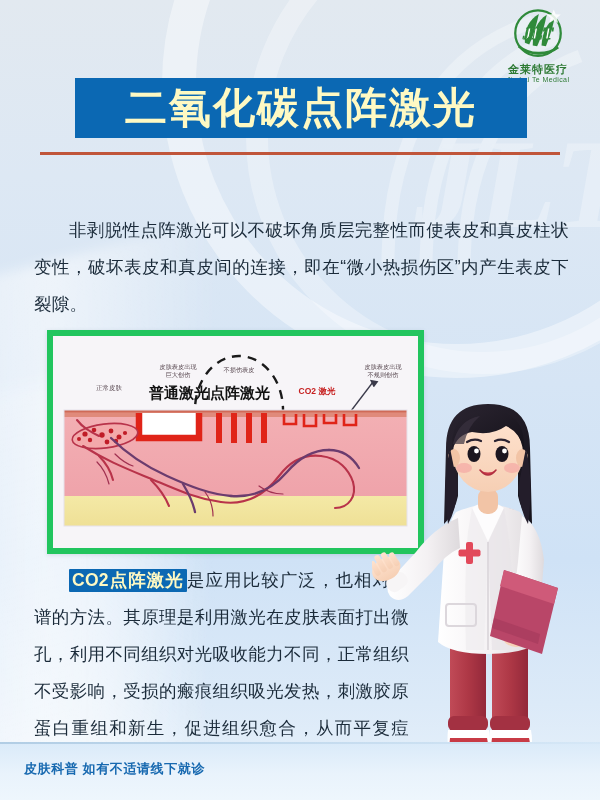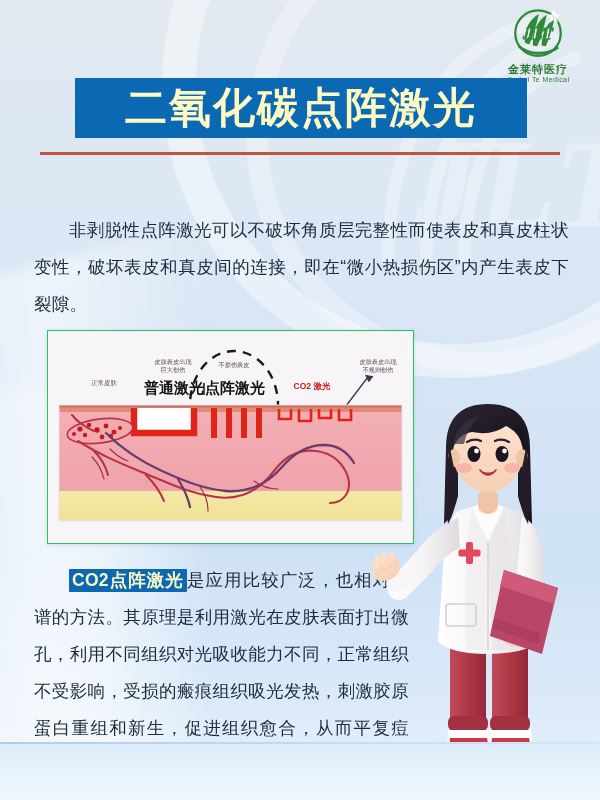--- a/index.html
+++ b/index.html
@@ -88,21 +88,21 @@
   .para-top{left:34px;top:212px;width:535px;text-indent:35px;}
   .para-bottom{left:34px;top:562px;width:375px;text-indent:35px;}
   .hl{
     background:#0b68b3;color:#fef9c3;font-weight:bold;
     padding:1px 3px 2px 3px;border-radius:1px;
   }
 
   
   .diagram{
     position:absolute;left:47px;top:330px;width:365px;height:212px;
-    background:#eab308;border:1px solid #22c55e;
+    background:#eab308;border:6px solid #22c55e;
     box-shadow:0 1px 4px rgba(80,100,130,.18);
     overflow:hidden;
   }
   .diagram svg{display:block;width:100%;height:100%;}
 
   
   .doctor{position:absolute;left:372px;top:392px;width:228px;height:385px;}
   .doctor svg{display:block;width:100%;height:100%;}
 
   
@@ -372,14 +372,15 @@
       <path d="M108 78 q8 10 16 0 q-8 5 -16 0 Z" fill="#c9394a"></path>
       <path d="M108 78 q8 10 16 0" fill="none" stroke="#b02f40" stroke-width="1.6" stroke-linecap="round"></path>
 
       <path d="M78 56 Q70 92 76 132 Q84 118 86 96 Z" fill="#231d2a"></path>
       <path d="M154 56 Q162 92 156 132 Q148 118 146 96 Z" fill="#231d2a"></path>
     </svg>
   </div>
 
   <div class="bottom-band"></div>
   <div class="footer-rule"></div>
+  <div class="footer-text">皮肤科普 如有不适请线下就诊</div>
 
 </div>
 
 </body></html>

